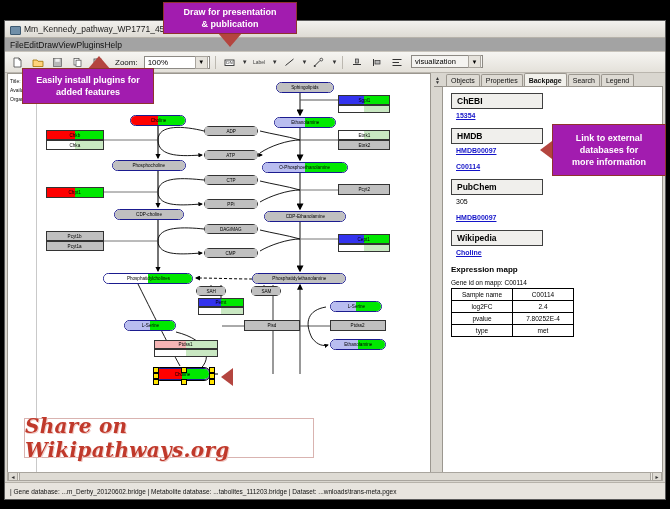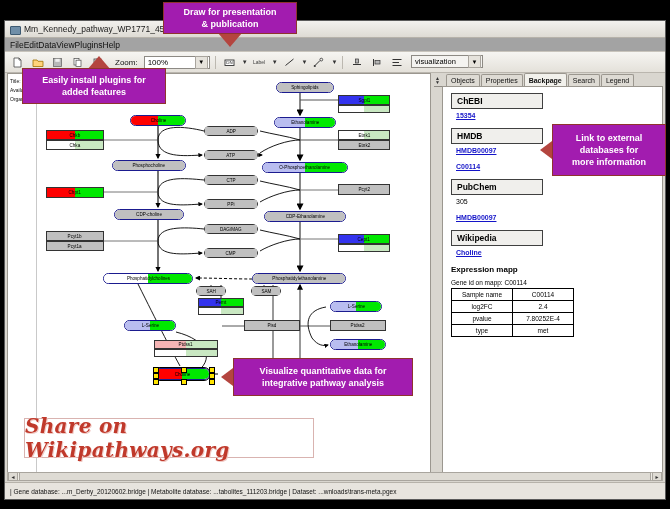--- a/index.html
+++ b/index.html
@@ -138,21 +138,21 @@
   <div class="window">
 
     <div class="titlebar">
       <div class="tb-icon"></div>
       <div class="tb-title">Mm_Kennedy_pathway_WP1771_45176.gpml</div>
     </div>
 
     <div class="menubar">
       <span>File</span>
       <span>Edit</span>
-      <span>Data</span>
+      <span>Draw</span>
       <span>View</span>
       <span>Plugins</span>
       <span>Help</span>
     </div>
 
     <div class="toolbar">
       <div class="tbtn">
         <svg width="11" height="11" viewBox="0 0 11 11">
             <path d="M2 1h5l2 2v7H2z" fill="#fff" stroke="#4a4a4a" stroke-width=".8"></path>
             <path d="M7 1v2h2" fill="none" stroke="#4a4a4a" stroke-width=".8"></path>
@@ -600,35 +600,31 @@
       <span>| Gene database: ...m_Derby_20120602.bridge | Metabolite database: ...tabolites_111203.bridge | Dataset: ...wnloads\trans-meta.pgex</span>
     </div>
   </div>
 
   <div class="callout" style="left:163px;top:2px;width:134px;height:32px;">
     <span style="white-space:pre-line">Draw for presentation
 &amp; publication</span>
   </div>
   <div class="arrow-down" style="left:218px;top:33px;"></div>
 
-  <div class="callout" style="left:22px;top:68px;width:144px;height:36px;">
+  <div class="callout" style="left:22px;top:68px;width:132px;height:36px;">
     <span style="white-space:pre-line">Easily install plugins for
 added features</span>
   </div>
   <div class="arrow-up" style="left:87px;top:56px;"></div>
 
   <div class="callout" style="left:552px;top:124px;width:114px;height:52px;">
     <span style="white-space:pre-line">Link  to external
 databases  for
 more information</span>
   </div>
   <div class="arrow-left" style="left:540px;top:141px;"></div>
 
-  <div class="callout" style="left:233px;top:358px;width:180px;height:38px;">
-    <span style="white-space:pre-line">Visualize quantitative data  for
-integrative pathway analysis</span>
-  </div>
   <div class="arrow-right" style="left:221px;top:368px;border-left-color:#b4453f;border-left-width:12px;transform:rotate(180deg);"></div>
 
   <div class="share">
     <span>Share on Wikipathways.org</span>
   </div>
 </div>
 
 </body></html>

